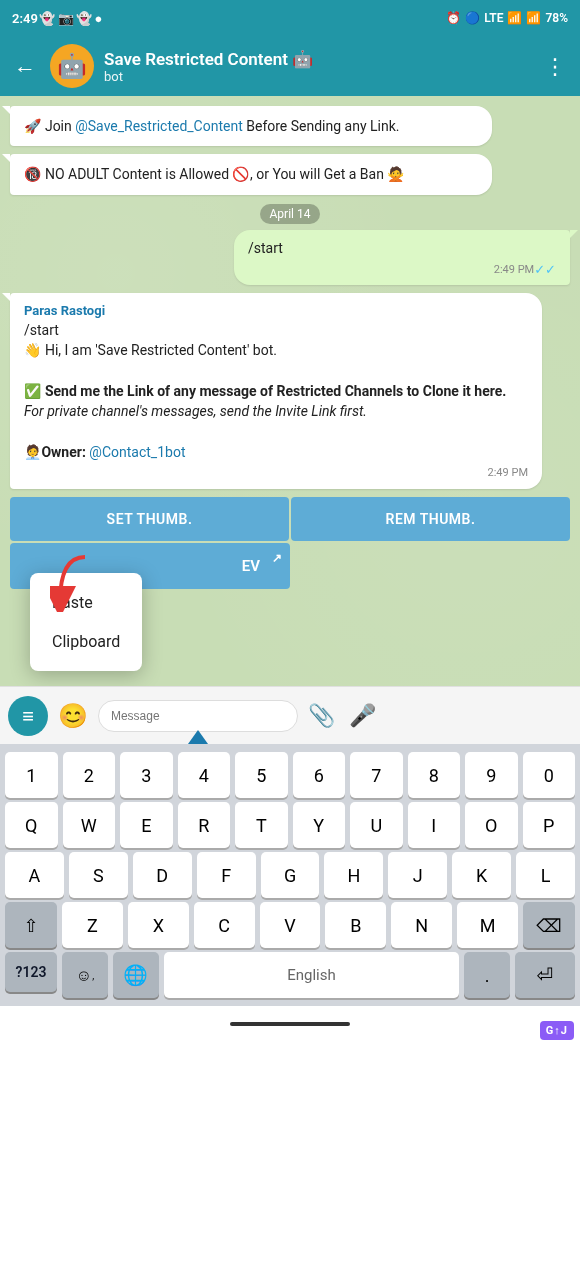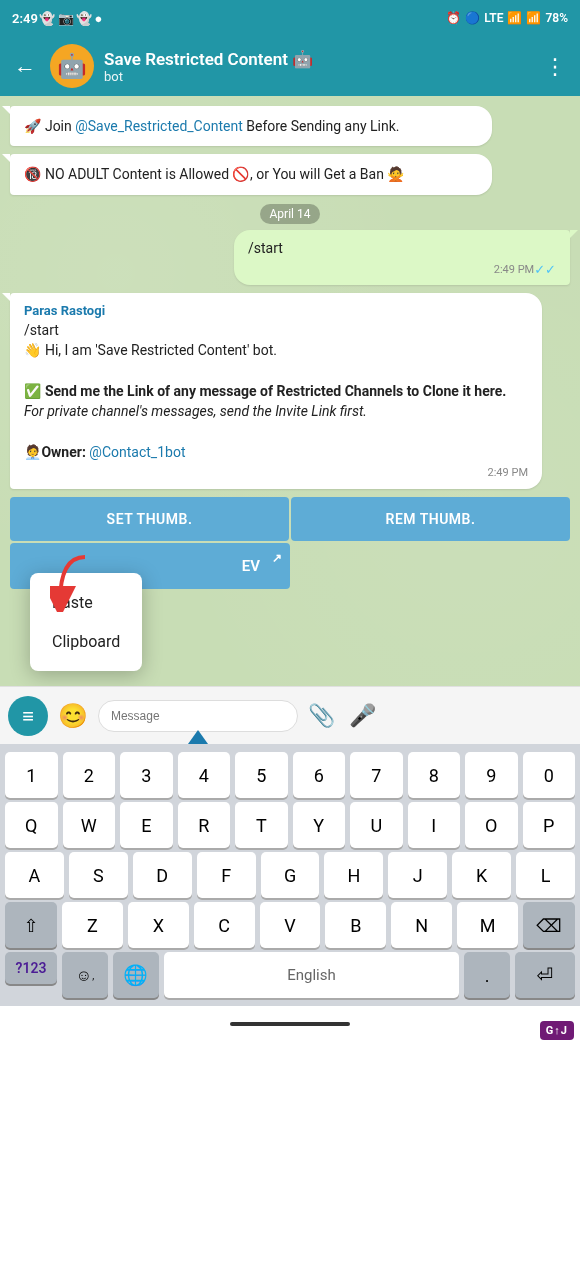--- a/index.html
+++ b/index.html
@@ -263,26 +263,26 @@
       flex: 4;
       display: flex; align-items: center; justify-content: center;
       font-size: 15px;
       color: #666;
       cursor: pointer;
       box-shadow: 0 2px 0 #aaa;
     }
     .key-num {
       background: #adb5bd;
       border-radius: 5px;
-      height: 32px;
+      height: 40px;
       min-width: 52px;
       display: flex; align-items: center; justify-content: center;
       font-size: 14px;
       font-weight: 600;
-      color: #4c1d95;
+      color: #0f172a;
       cursor: pointer;
       box-shadow: 0 2px 0 #888;
     }
     .key-emoji {
       background: #adb5bd;
       border-radius: 5px;
       height: 46px;
       min-width: 46px;
       display: flex; align-items: center; justify-content: center;
       font-size: 20px;
@@ -324,21 +324,21 @@
       border-left: 10px solid transparent;
       border-right: 10px solid transparent;
       border-bottom: 14px solid #1b7aad;
       margin: 0 auto;
     }
 
     
     .watermark {
       position: absolute;
       bottom: 4px; right: 6px;
-      background: #701a75;
+      background: #8b5cf6;
       color: #fff;
       font-size: 11px;
       font-weight: 700;
       padding: 3px 6px;
       border-radius: 4px;
       letter-spacing: 1px;
     }
 
     
     .nav-bar {

